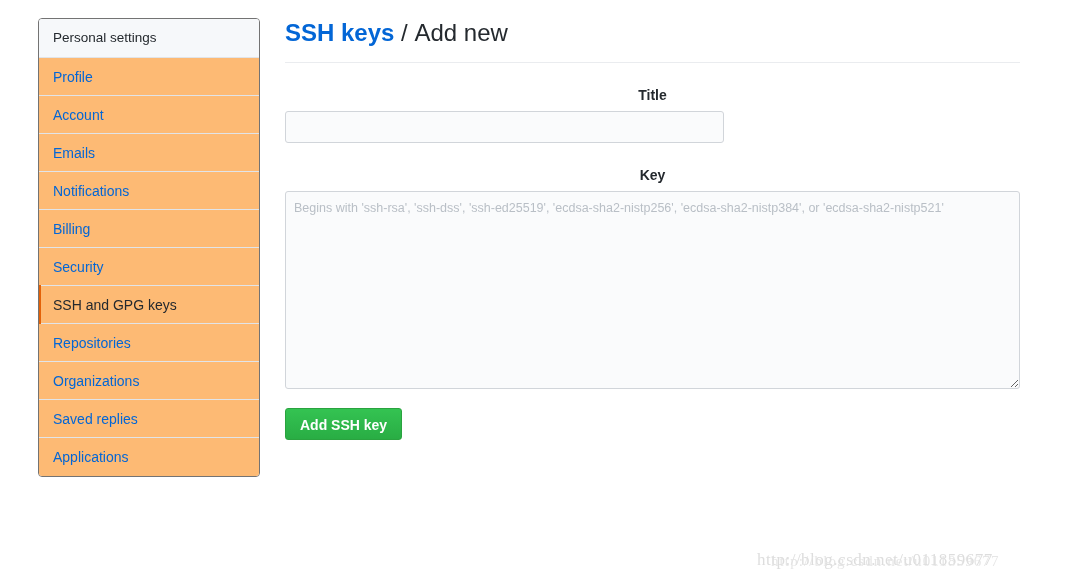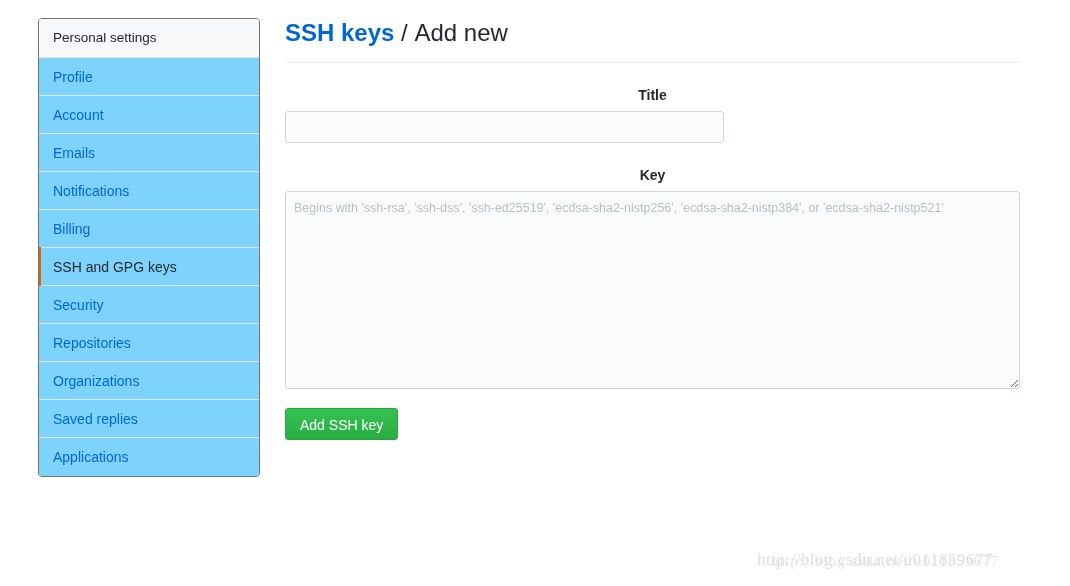--- a/index.html
+++ b/index.html
@@ -47,21 +47,21 @@
   }
   .menu-item {
     display: block;
     position: relative;
     padding: 10px 14px;
     font-size: 14px;
     line-height: 18px;
     color: #0366d6;
     text-decoration: none;
     border-bottom: 1px solid #e1e4e8;
-    background: #7dd3fc;
+    background: #fdba74;
     box-sizing: border-box;
     height: 38px;
   }
   .menu-item:last-child {
     border-bottom: none;
   }
   .menu-item.selected {
     color: #24292e;
     font-weight: normal;
   }
@@ -150,21 +150,21 @@
     opacity: 1;
   }
 
   .btn-primary {
     display: inline-block;
     margin-top: 19px;
     padding: 0 14px;
     height: 32px;
     line-height: 32px;
     font-size: 14px;
-    font-weight: normal;
+    font-weight: bold;
     font-family: "Liberation Sans", sans-serif;
     color: #ffffff;
     background: linear-gradient(#34c352, #29ad44);
     border: 1px solid #2aa33f;
     border-radius: 3px;
     cursor: pointer;
     text-align: center;
   }
 
   
@@ -214,25 +214,25 @@
       </a>
       <a class="menu-item" href="#">
         <span>Emails</span>
       </a>
       <a class="menu-item" href="#">
         <span>Notifications</span>
       </a>
       <a class="menu-item" href="#">
         <span>Billing</span>
       </a>
+      <a class="menu-item" href="#">
+        <span>Security</span>
+      </a>
       <a class="menu-item selected" href="#">
         <span>SSH and GPG keys</span>
-      </a>
-      <a class="menu-item" href="#">
-        <span>Security</span>
       </a>
       <a class="menu-item" href="#">
         <span>Repositories</span>
       </a>
       <a class="menu-item" href="#">
         <span>Organizations</span>
       </a>
       <a class="menu-item" href="#">
         <span>Saved replies</span>
       </a>

